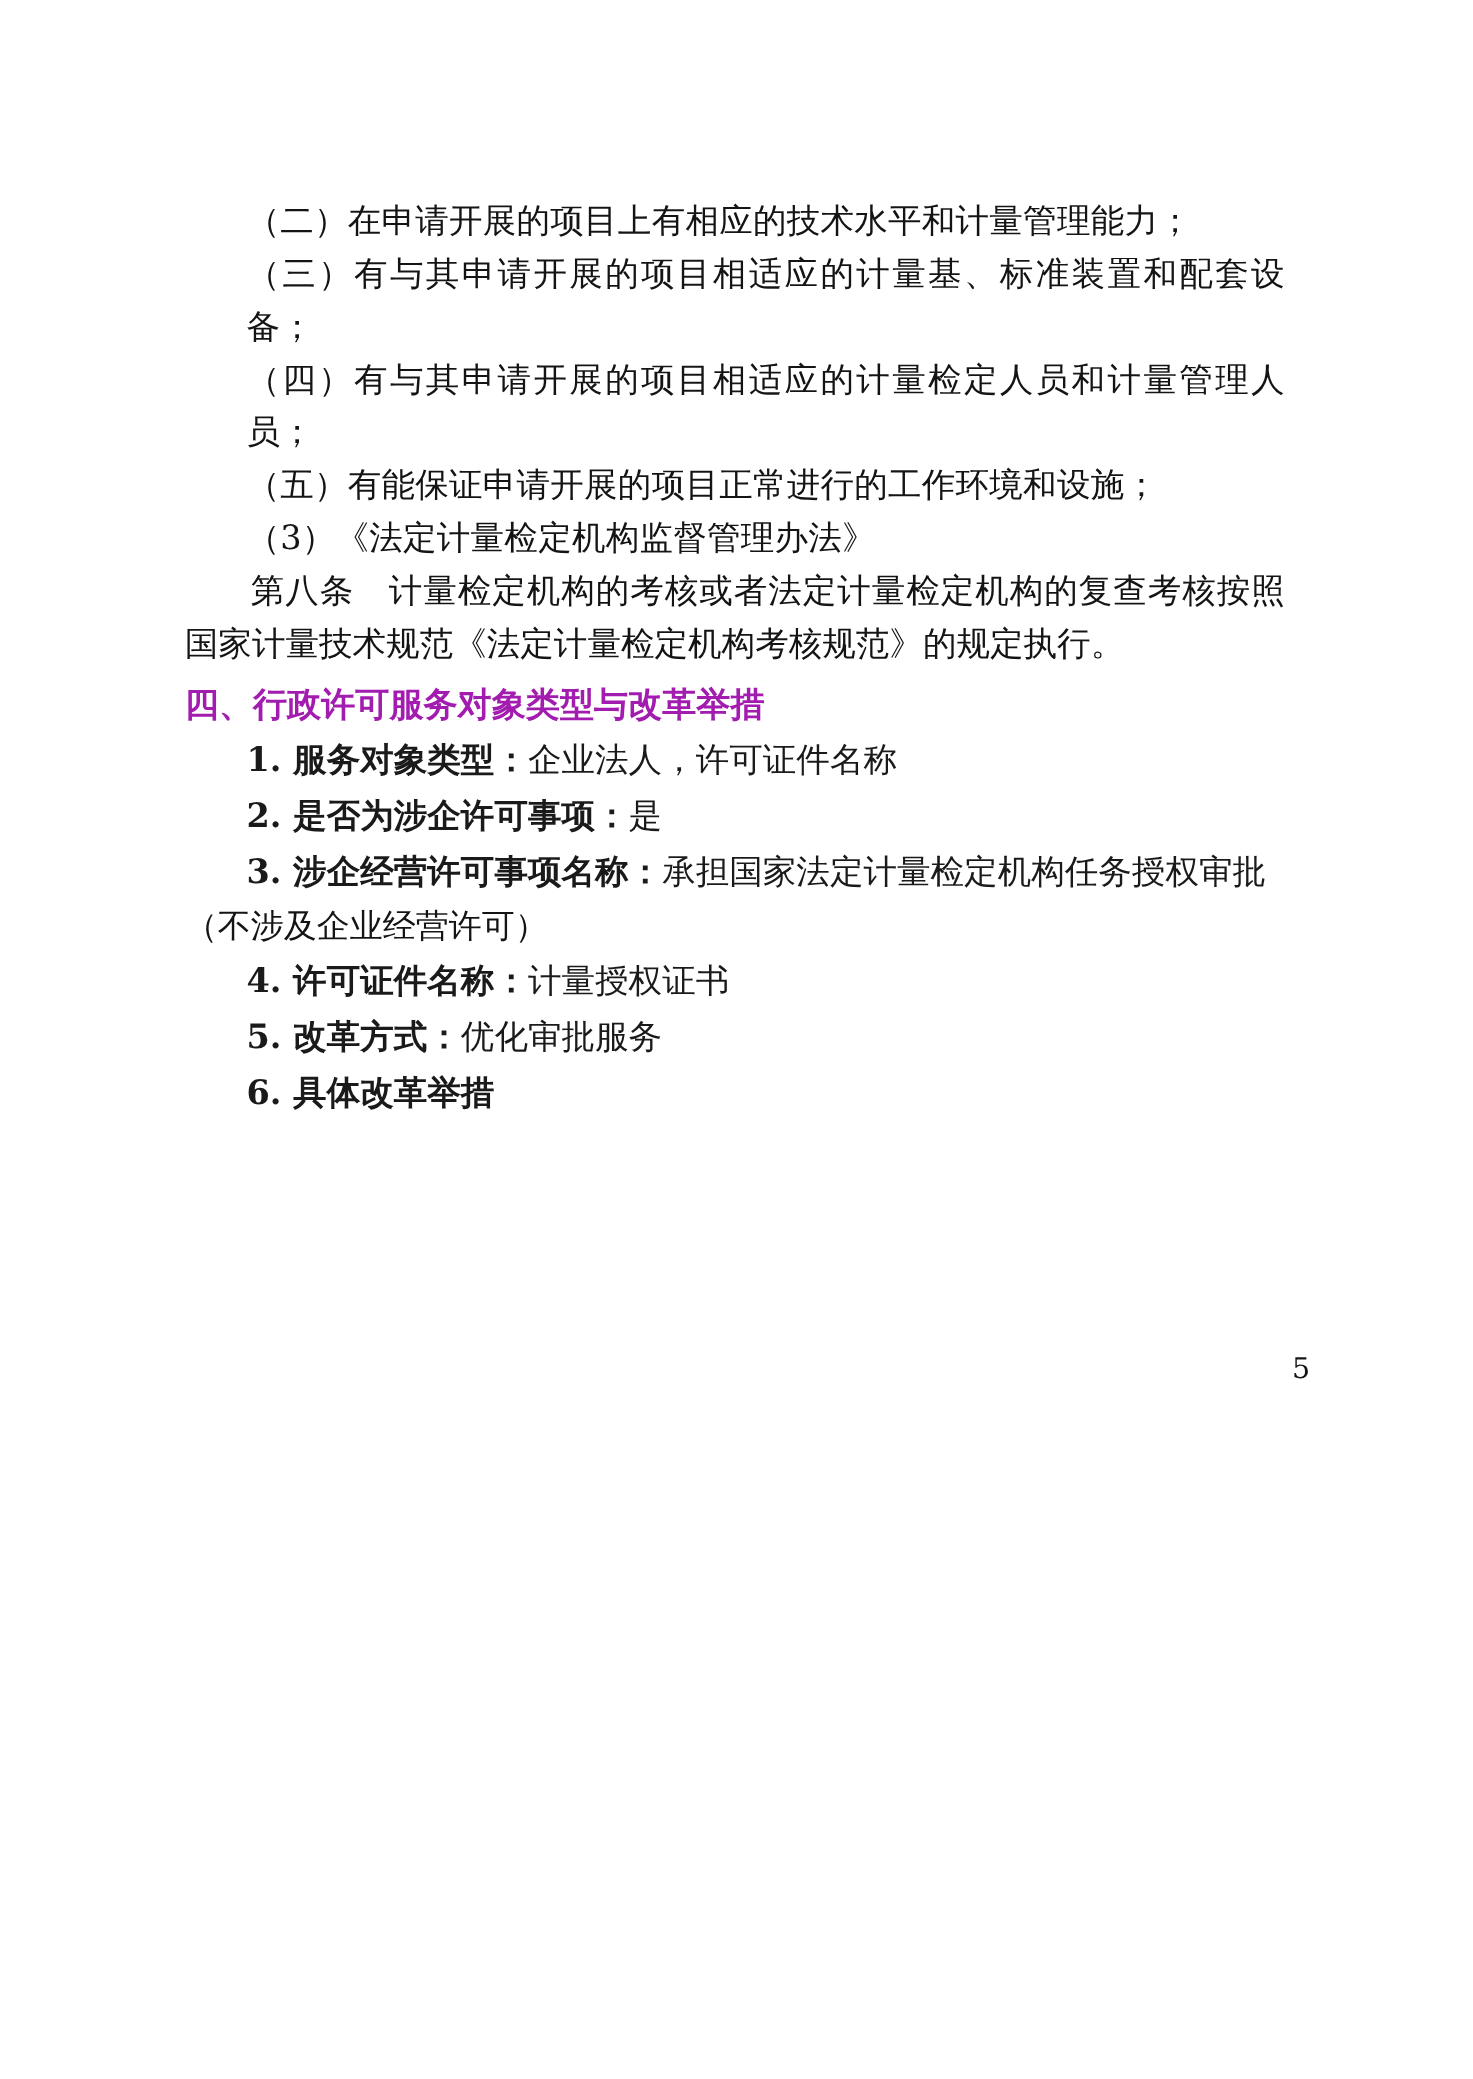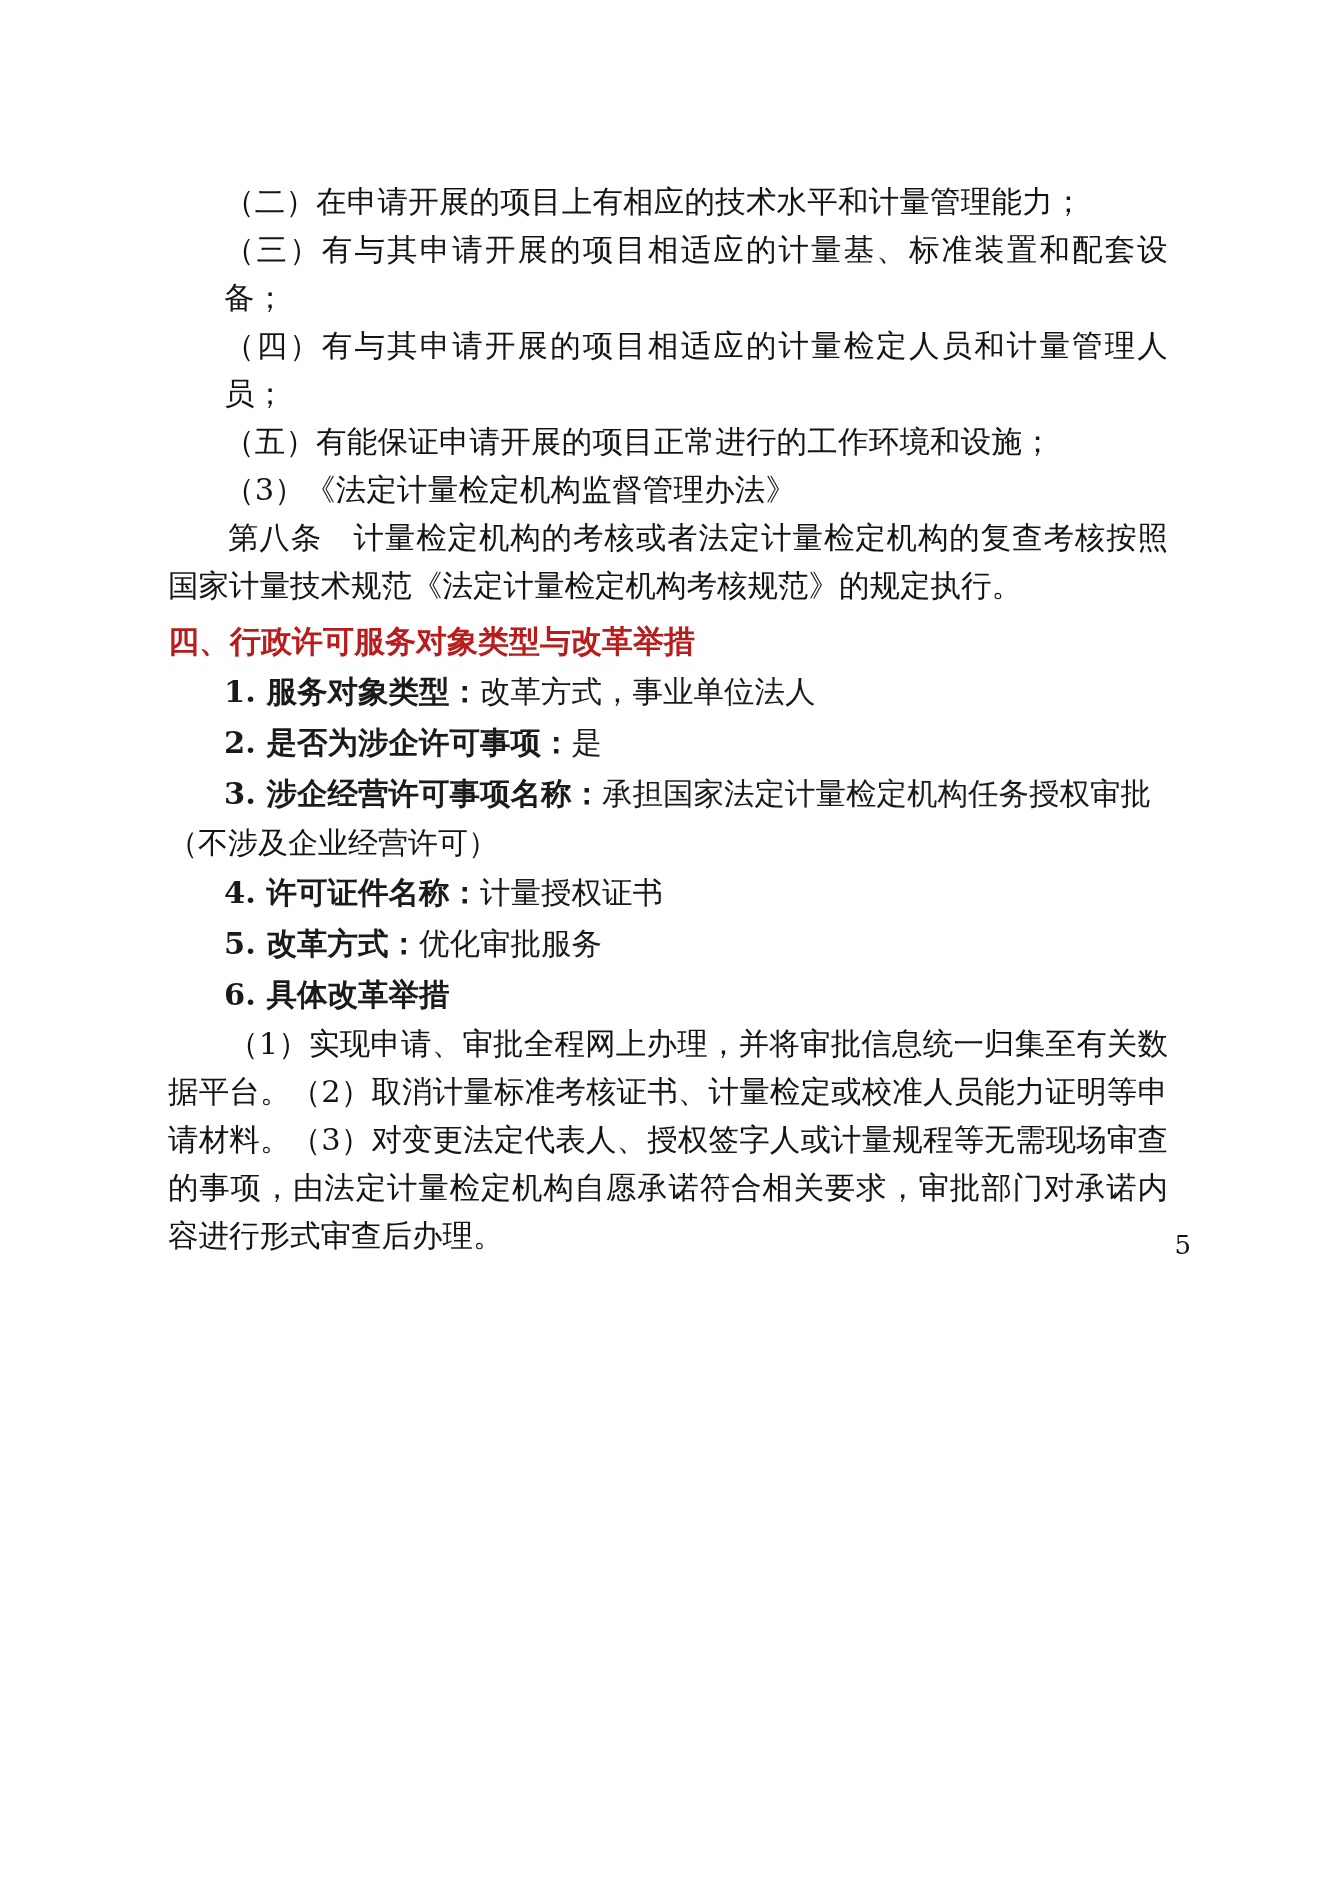--- a/index.html
+++ b/index.html
@@ -46,21 +46,21 @@
     font-size: 30px;
     line-height: 48px;
     text-indent: 0;
     text-align: justify;
     color: #141414;
   }
   .heading {
     font-size: 31px;
     line-height: 50px;
     font-weight: bold;
-    color: #b91c1c;
+    color: #a21caf;
     padding-left: 0;
   }
   .sub-heading {
     font-size: 30.5px;
     line-height: 50px;
     padding-left: 56px;
   }
   .sub-heading b {
     font-weight: bold;
   }
@@ -85,33 +85,32 @@
     <div class="line indent2">（三）有与其申请开展的项目相适应的计量基、标准装置和配套设备；</div>
     <div class="line indent2">（四）有与其申请开展的项目相适应的计量检定人员和计量管理人员；</div>
     <div class="line indent2">（五）有能保证申请开展的项目正常进行的工作环境和设施；</div>
     <div class="line indent2">（3）《法定计量检定机构监督管理办法》</div>
 
     <div class="flow">第八条　计量检定机构的考核或者法定计量检定机构的复查考核按照国家计量技术规范《法定计量检定机构考核规范》的规定执行。</div>
 
     <div class="block-gap-sm"></div>
     <div class="heading">四、行政许可服务对象类型与改革举措</div>
 
-    <div class="sub-heading"><b>1. 服务对象类型：</b><span>改革方式，事业单位法人</span></div>
+    <div class="sub-heading"><b>1. 服务对象类型：</b><span>企业法人，许可证件名称</span></div>
 
     <div class="sub-heading"><b>2. 是否为涉企许可事项：</b><span>是</span></div>
 
     <div class="sub-heading"><b>3. 涉企经营许可事项名称：</b><span>承担国家法定计量检定机构任务授权审批</span></div>
     <div class="flow-noindent">（不涉及企业经营许可）</div>
 
     <div class="sub-heading"><b>4. 许可证件名称：</b><span>计量授权证书</span></div>
 
     <div class="sub-heading"><b>5. 改革方式：</b><span>优化审批服务</span></div>
 
     <div class="sub-heading"><b>6. 具体改革举措</b></div>
 
-    <div class="flow">（1）实现申请、审批全程网上办理，并将审批信息统一归集至有关数据平台。（2）取消计量标准考核证书、计量检定或校准人员能力证明等申请材料。（3）对变更法定代表人、授权签字人或计量规程等无需现场审查的事项，由法定计量检定机构自愿承诺符合相关要求，审批部门对承诺内容进行形式审查后办理。</div>
 
     <div class="block-gap"></div>
 
   </div>
 
   <div class="page-number">5</div>
 </div>
 
 </body></html>

